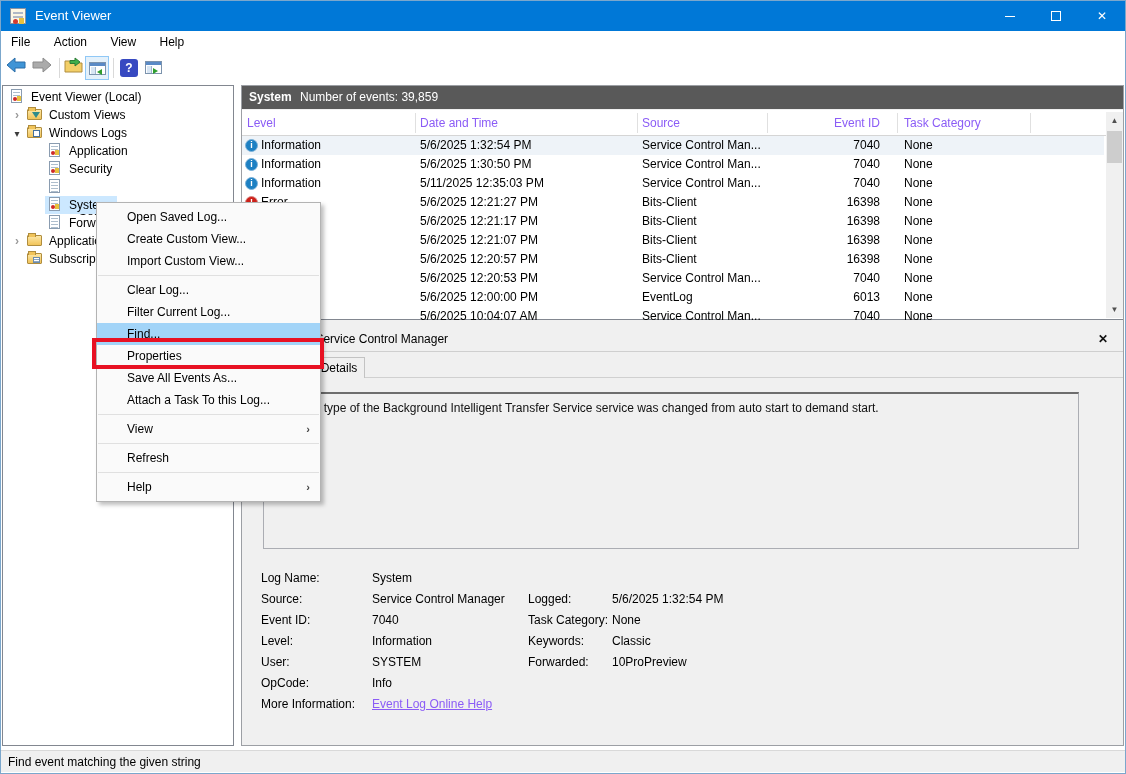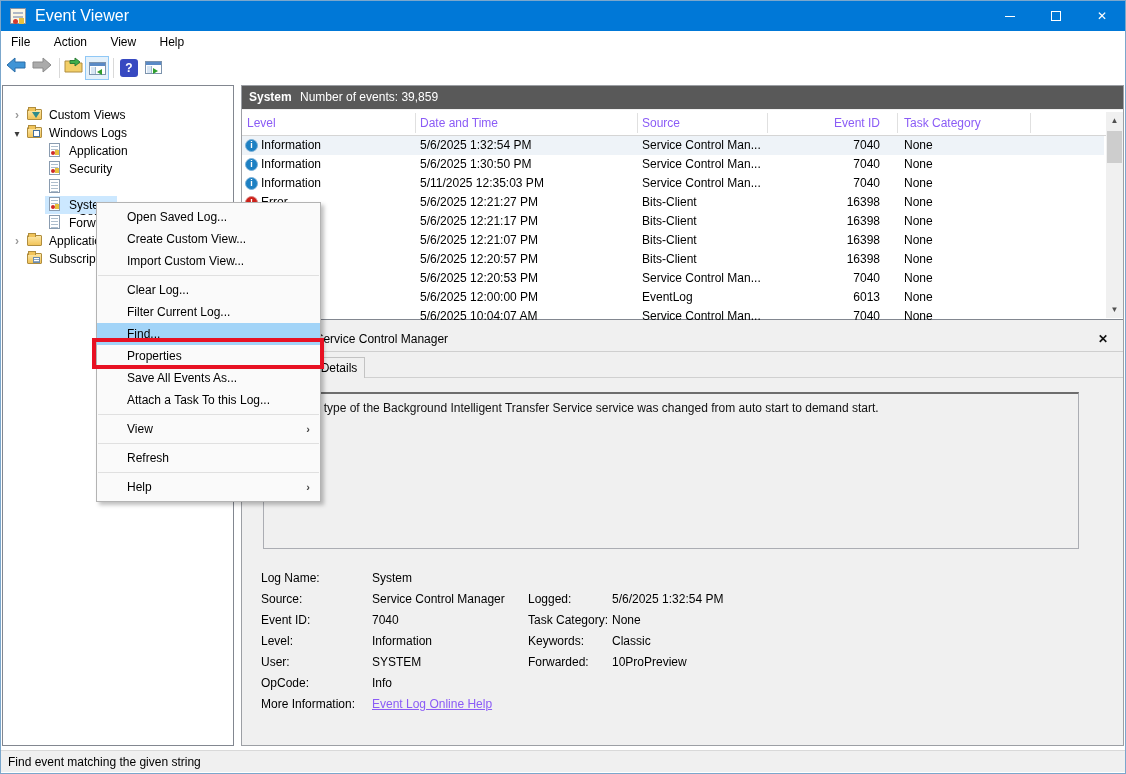--- a/index.html
+++ b/index.html
@@ -8,21 +8,21 @@
 
   #win { position:relative; width:1126px; height:774px; background:#ffffff; border:1px solid #7ba7cc; overflow:hidden; }
 
   
   .titlebar { position:absolute; left:0; top:0; width:100%; height:30px; background:#0078d7; color:#fff; }
   .title-icon { position:absolute; left:9px; top:7px; width:16px; height:16px; background:#fdf6e3; border:1px solid #8a93a3; }
   .title-icon .tl1 { position:absolute; left:2px; top:3px; width:10px; height:2px; background:#b0b8c6; }
   .title-icon .tl2 { position:absolute; left:2px; top:7px; width:10px; height:2px; background:#b0b8c6; }
   .title-icon .tdot { position:absolute; left:2px; top:10px; width:5px; height:5px; border-radius:50%; background:#d23b2f; }
   .title-icon .tyel { position:absolute; right:1px; top:9px; width:5px; height:6px; background:#e8c13d; }
-  .title-text { position:absolute; left:34px; top:0; line-height:30px; font-size:16px; }
+  .title-text { position:absolute; left:34px; top:0; line-height:30px; font-size:13px; }
   .winbtn { position:absolute; top:0; width:46px; height:30px; }
   .winbtn.min { right:92px; } .winbtn.max { right:46px; } .winbtn.close { right:0; }
   .winbtn .bar { position:absolute; left:18px; top:15px; width:10px; height:1px; background:#fff; }
   .winbtn .box { position:absolute; left:18px; top:10px; width:10px; height:10px; border:1px solid #fff; }
   .winbtn.close::after { content:"✕"; position:absolute; left:0; top:0; width:100%; text-align:center; line-height:30px; color:#fff; font-size:12px; }
 
   
   .menubar { position:absolute; left:0; top:30px; width:100%; height:22px; background:#fff; }
   .menubar .mitem { display:inline-block; padding:0 10px; line-height:22px; cursor:default; }
   .toolbar { position:absolute; left:0; top:52px; width:100%; height:29px; background:#fff; }
@@ -183,20 +183,31 @@
     <div class="tbtn" style="left:141px;">
       <span class="winicon">
           <span class="cap"></span>
           <span class="pane"></span>
           <span class="garrow-r"></span>
         </span>
     </div>
   </div>
 
   <div class="tree">
+    <div class="titem" style="top:2px;">
+      <span class="ticon" style="left:6px;">
+          <span class="ipage">
+            <span class="ln" style="top:2px;"></span>
+            <span class="ln" style="top:5px;"></span>
+            <span class="dotr"></span>
+            <span class="yel"></span>
+          </span>
+        </span>
+      <span class="tlabel" style="left:28px;">Event Viewer (Local)</span>
+    </div>
     <div class="titem" style="top:20px;">
       <span class="texp c" style="left:8px;"></span>
       <span class="ticon" style="left:24px;">
           <span class="ifold">
             <span class="funnel"></span>
           </span>
         </span>
       <span class="tlabel" style="left:46px;">Custom Views</span>
     </div>
     <div class="titem" style="top:38px;">

